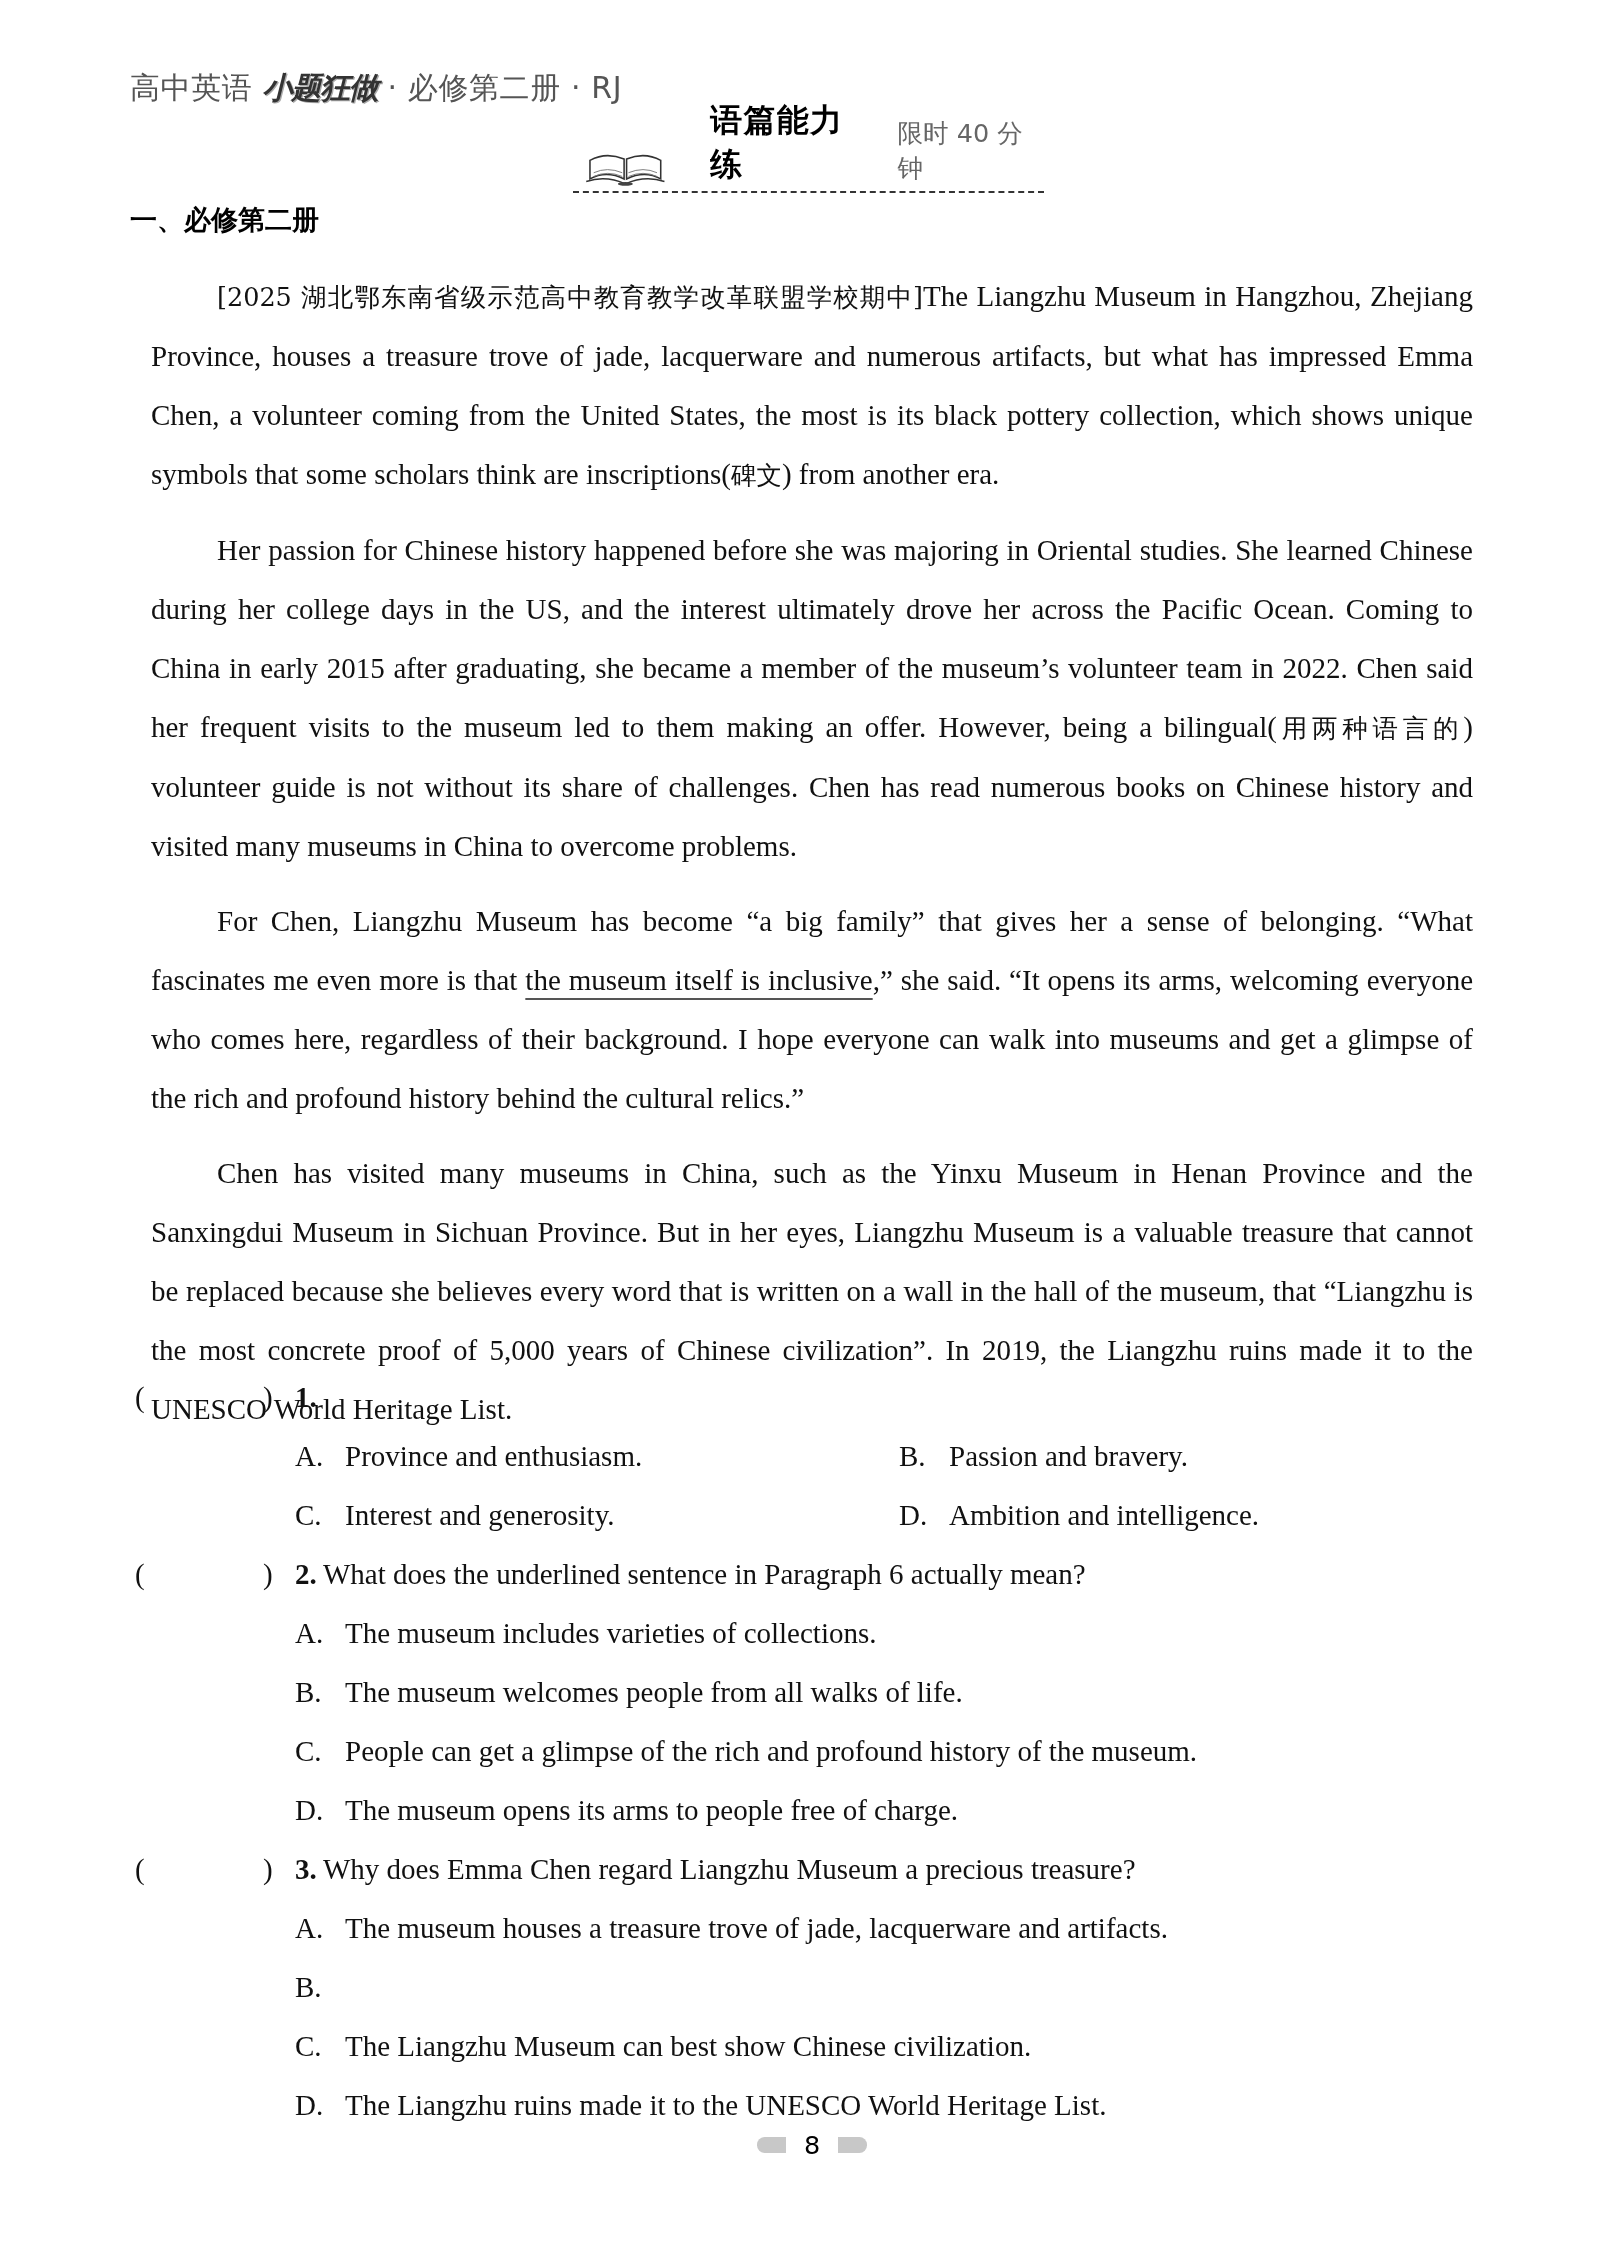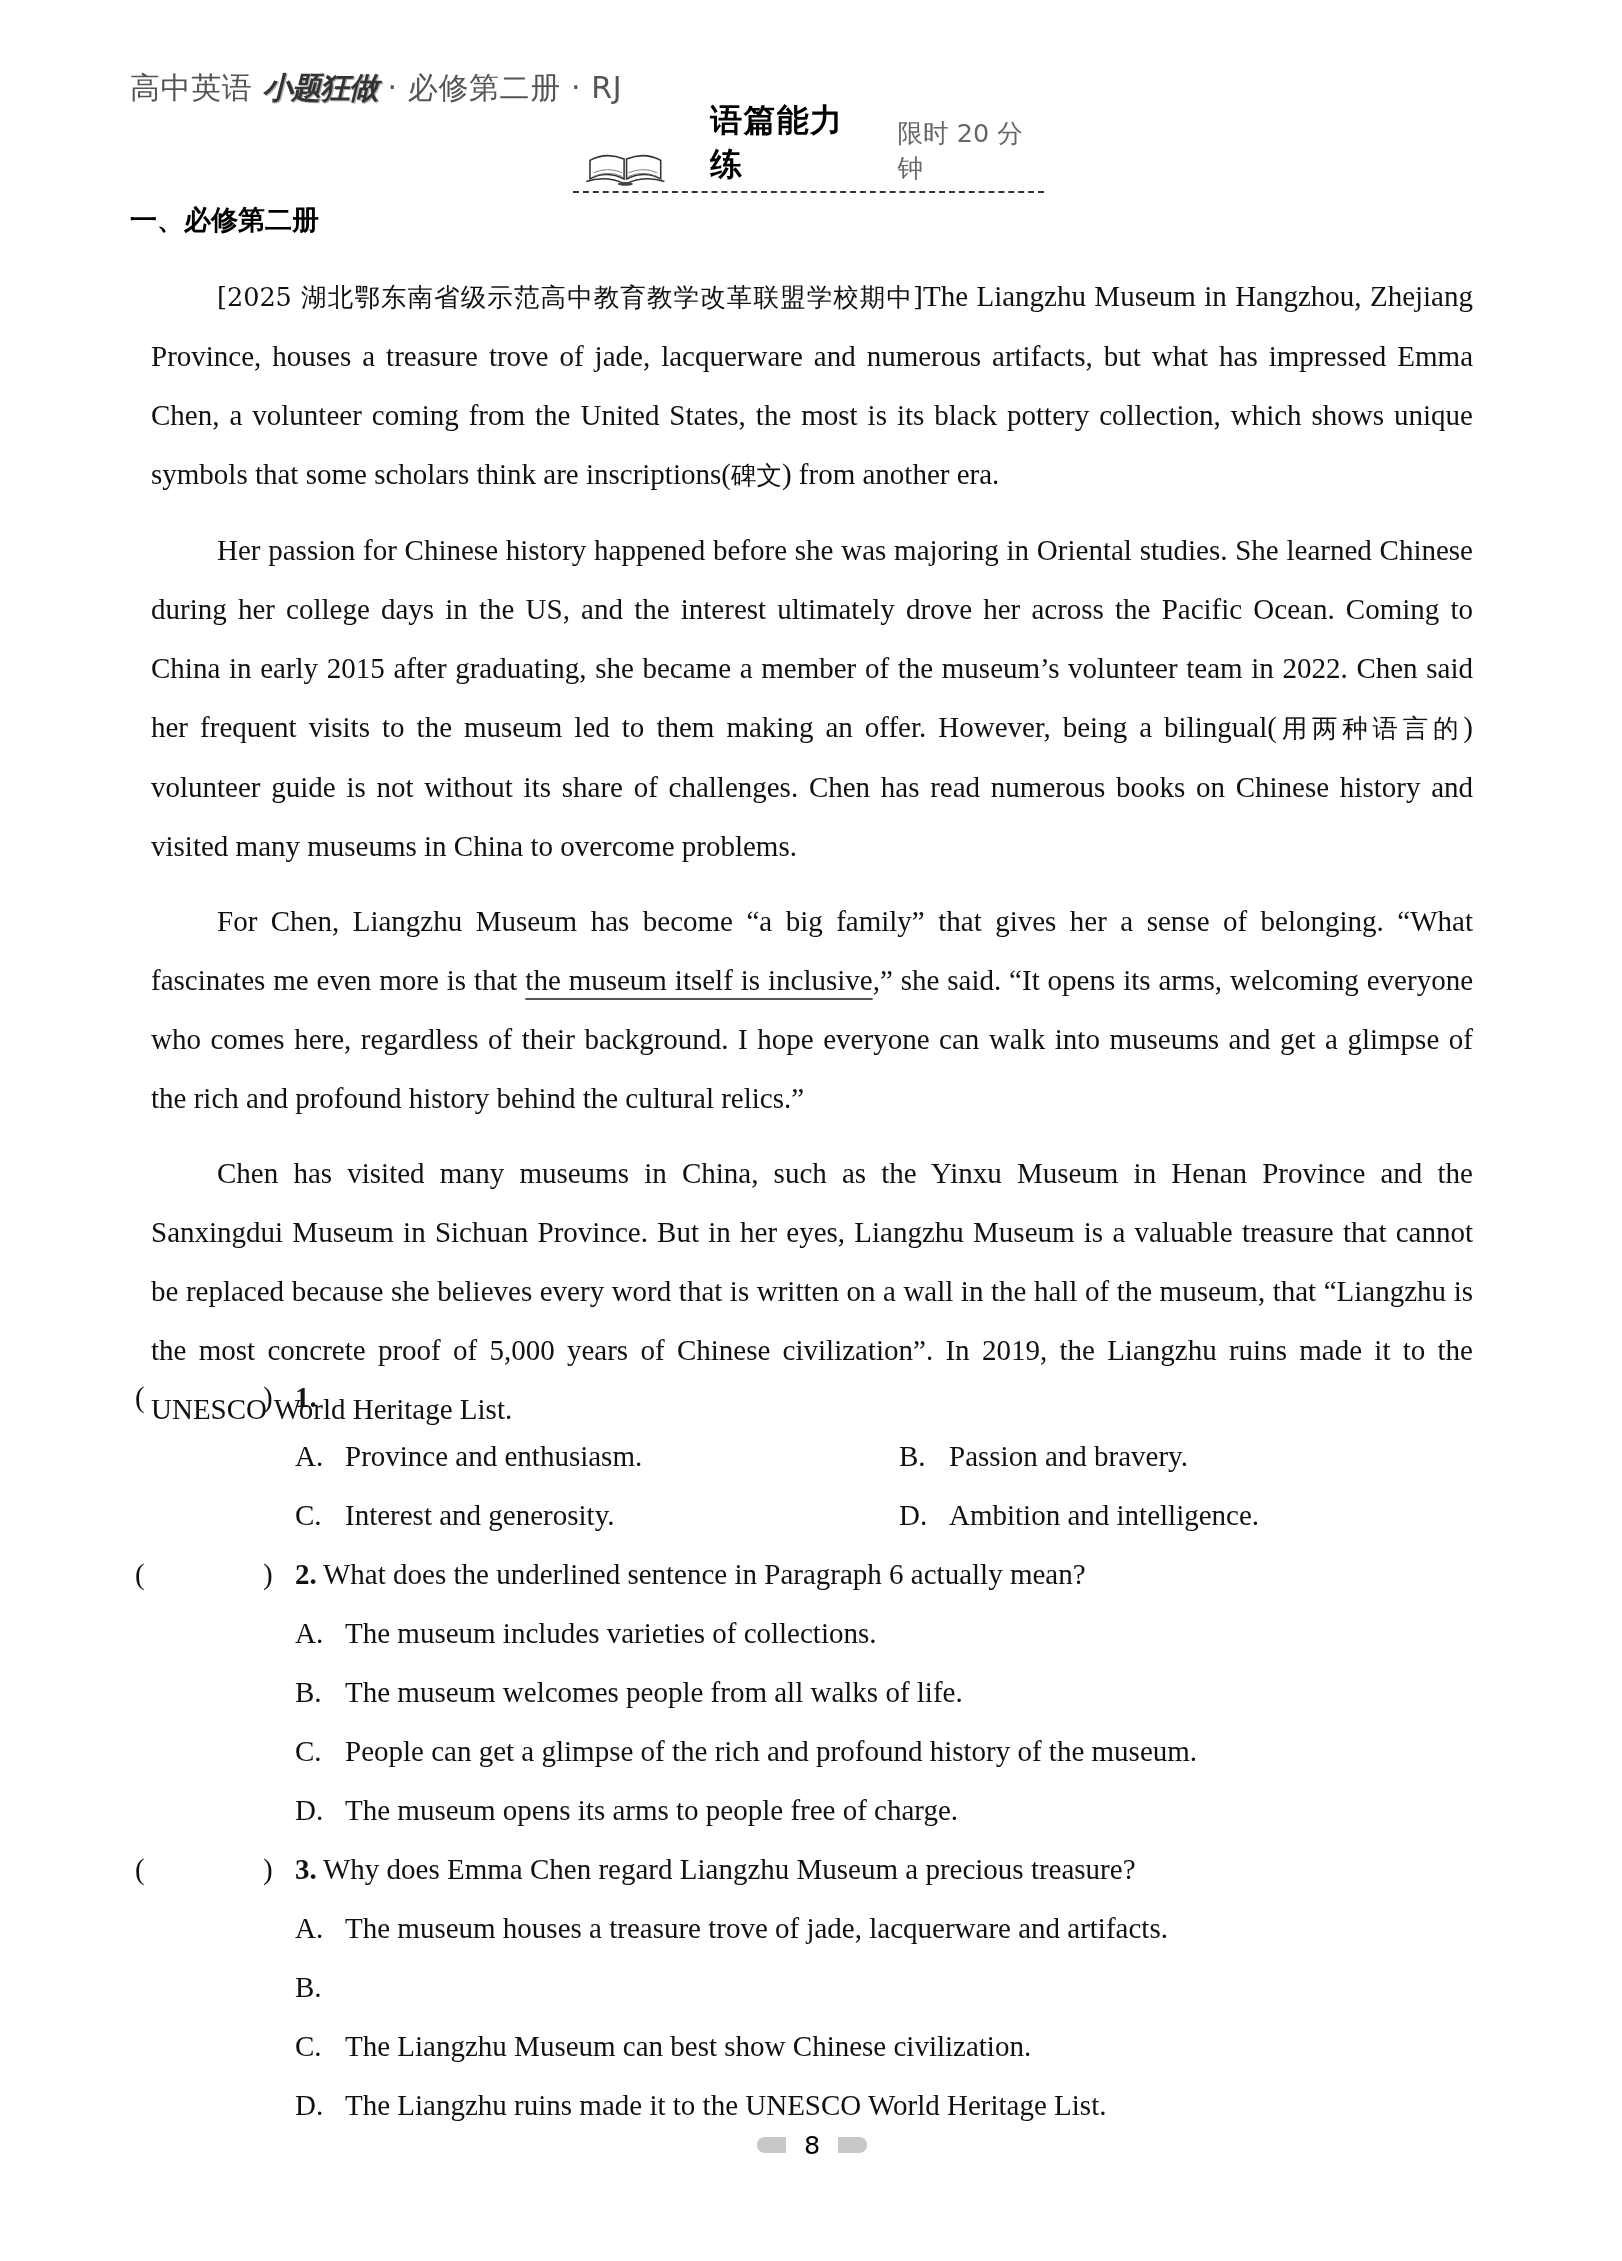--- a/index.html
+++ b/index.html
@@ -171,21 +171,21 @@
     <path d="M8 44 Q34 30 63 44 L63 12 Q34 0 8 14 Z" fill="#fff" stroke="#333" stroke-width="2.5"></path>
     <path d="M122 44 Q96 30 67 44 L67 12 Q96 0 122 14 Z" fill="#fff" stroke="#333" stroke-width="2.5"></path>
     <path d="M14 40 Q36 30 60 40" fill="none" stroke="#777" stroke-width="1.5"></path>
     <path d="M14 34 Q36 24 60 34" fill="none" stroke="#777" stroke-width="1.5"></path>
     <path d="M70 40 Q94 30 116 40" fill="none" stroke="#777" stroke-width="1.5"></path>
     <path d="M70 34 Q94 24 116 34" fill="none" stroke="#777" stroke-width="1.5"></path>
     <path d="M2 48 Q34 38 65 52 Q96 38 128 48" fill="none" stroke="#333" stroke-width="2.5"></path>
     <ellipse cx="65" cy="52" rx="12" ry="3" fill="#444"></ellipse>
   </svg>
   <span class="banner-title">语篇能力练</span>
-  <span class="banner-limit">限时 20 分钟</span>
+  <span class="banner-limit">限时 40 分钟</span>
 </div>
 
 <div class="section-heading">一、必修第二册</div>
 
 <div class="passage">
   <p><span class="cn">[2025 湖北鄂东南省级示范高中教育教学改革联盟学校期中]</span><span>The Liangzhu Museum in Hangzhou, Zhejiang Province, houses a treasure trove of jade, lacquerware and numerous artifacts, but what has impressed Emma Chen, a volunteer coming from the United States, the most is its black pottery collection, which shows unique symbols that some scholars think are inscriptions(</span><span class="cn">碑文</span><span>) from another era.</span></p>
   <p><span>Her passion for Chinese history happened before she was majoring in Oriental studies. She learned Chinese during her college days in the US, and the interest ultimately drove her across the Pacific Ocean. Coming to China in early 2015 after graduating, she became a member of the museum’s volunteer team in 2022. Chen said her frequent visits to the museum led to them making an offer. However, being a bilingual(</span><span class="cn">用两种语言的</span><span>) volunteer guide is not without its share of challenges. Chen has read numerous books on Chinese history and visited many museums in China to overcome problems.</span></p>
   <p><span>For Chen, Liangzhu Museum has become “a big family” that gives her a sense of belonging. “What fascinates me even more is that </span><span class="underlined">the museum itself is inclusive</span><span>,” she said. “It opens its arms, welcoming everyone who comes here, regardless of their background. I hope everyone can walk into museums and get a glimpse of the rich and profound history behind the cultural relics.”</span></p>
   <p><span>Chen has visited many museums in China, such as the Yinxu Museum in Henan Province and the Sanxingdui Museum in Sichuan Province. But in her eyes, Liangzhu Museum is a valuable treasure that cannot be replaced because she believes every word that is written on a wall in the hall of the museum, that “Liangzhu is the most concrete proof of 5,000 years of Chinese civilization”. In 2019, the Liangzhu ruins made it to the UNESCO World Heritage List.</span></p>
 </div>

